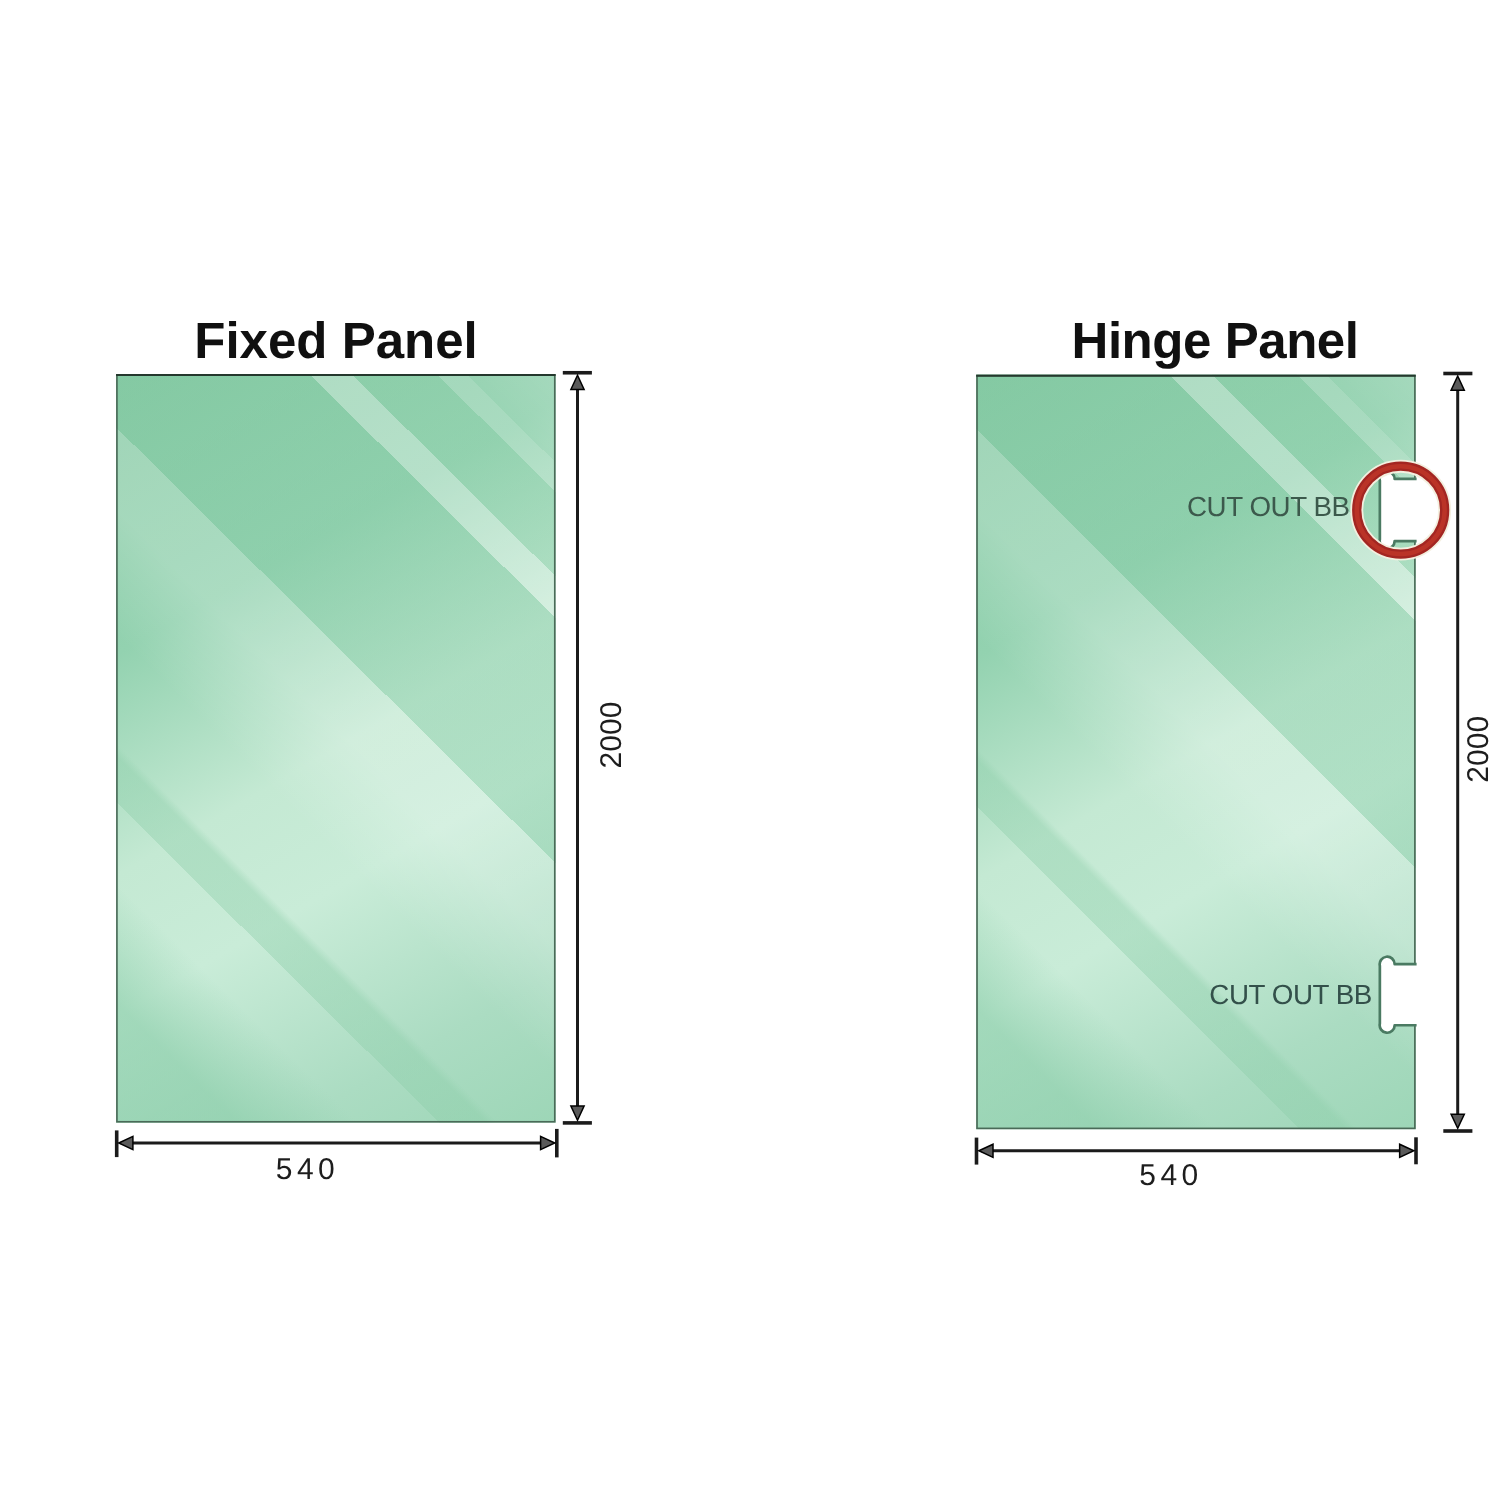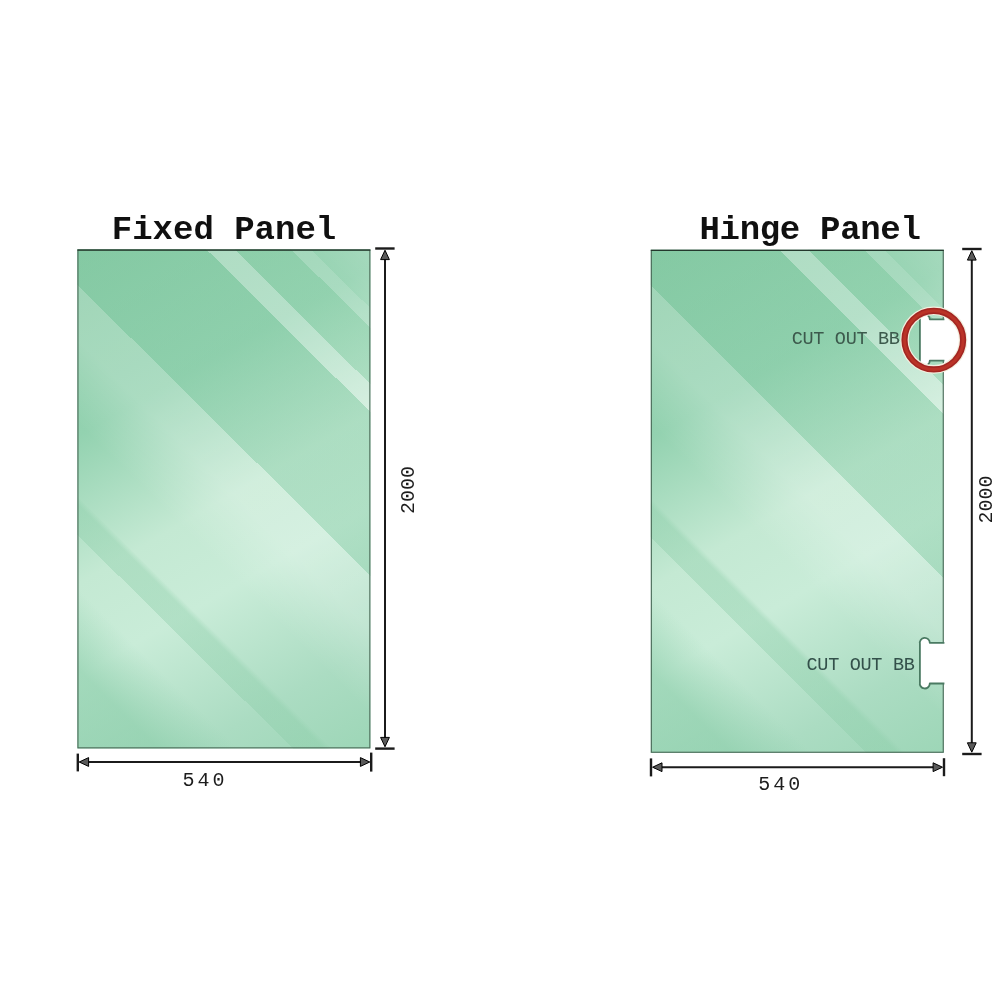--- a/index.html
+++ b/index.html
@@ -1,16 +1,16 @@
 <!DOCTYPE html>
 <html><head>
 <meta charset="utf-8">
 <style>
   html,body{margin:0;padding:0;background:#ffffff;}
-  .page{width:848px;height:1000px;position:relative;font-family:Liberation Mono, monospace;}
+  .page{width:848px;height:1000px;position:relative;font-family:Liberation Sans, sans-serif;}
   svg{display:block;}
 </style>
 </head>
 <body>
 <div class="page">
 <svg width="1000" height="1000" viewBox="0 0 1000 1000">
   <defs>
     <linearGradient id="gbase" gradientUnits="userSpaceOnUse" x1="0" y1="0" x2="293" y2="503">
       <stop offset="0" stop-color="#83c8a1"></stop>
       <stop offset="0.28" stop-color="#93d2b0"></stop>

